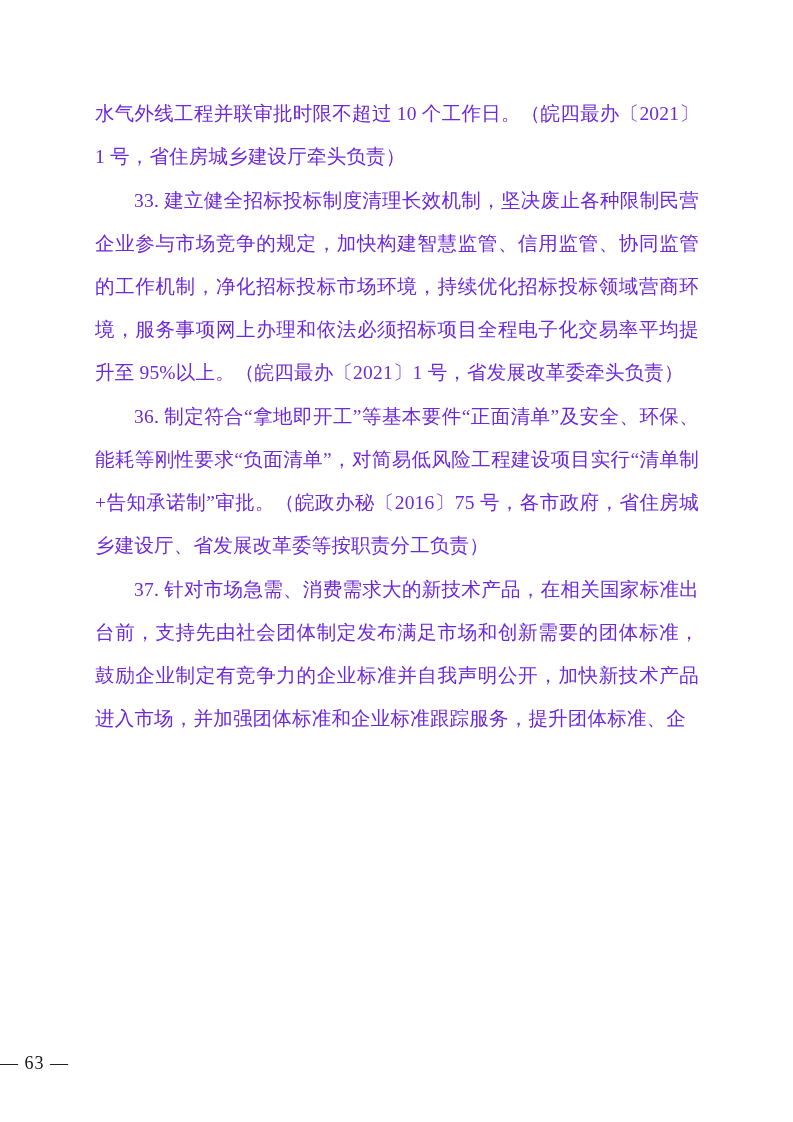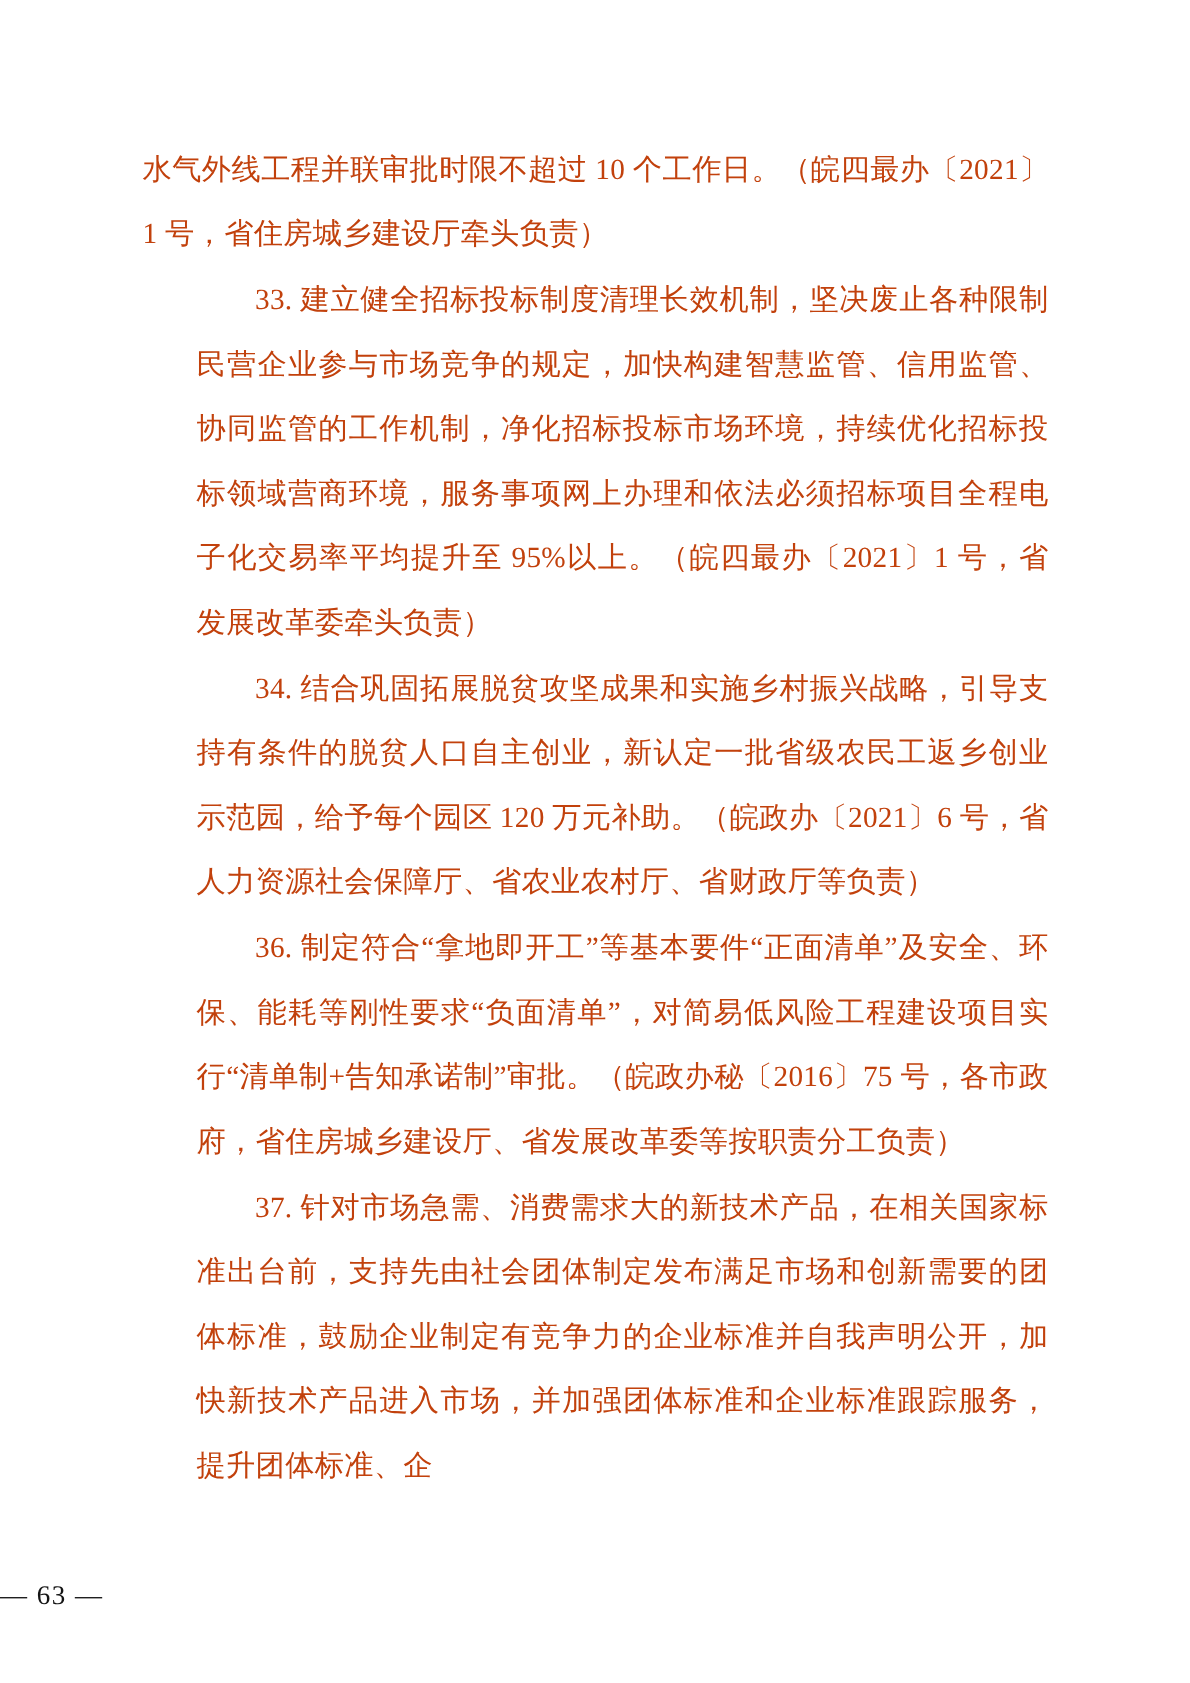--- a/index.html
+++ b/index.html
@@ -23,29 +23,28 @@
     top: 92px;
     width: 604px;
   }
   p.para {
     margin: 0 0 0 0;
     font-size: 19.5px;
     line-height: 43px;
     text-align: justify;
     text-justify: inter-ideograph;
     letter-spacing: 0.2px;
-    color: #c2410c;
+    color: #6d28d9;
     font-family: "Liberation Serif", "DejaVu Serif", serif;
   }
   p.indent {
     text-indent: 39px;
   }
   p.spaced {
     margin-top: 1px;
-    margin-left: 36px;
   }
   .page-number {
     position: absolute;
     left: 0;
     right: 0;
     bottom: 48px;
     text-align: left;
     font-size: 18px;
     color: #141414;
     font-family: "Liberation Serif", "DejaVu Serif", serif;
@@ -56,20 +55,19 @@
     margin-right: -520px;
   }
 </style>
 </head>
 <body>
 
 <div class="page">
   <div class="content">
     <p class="para">水气外线工程并联审批时限不超过 10 个工作日。（皖四最办〔2021〕1 号，省住房城乡建设厅牵头负责）</p>
     <p class="para indent spaced">33. 建立健全招标投标制度清理长效机制，坚决废止各种限制民营企业参与市场竞争的规定，加快构建智慧监管、信用监管、协同监管的工作机制，净化招标投标市场环境，持续优化招标投标领域营商环境，服务事项网上办理和依法必须招标项目全程电子化交易率平均提升至 95%以上。（皖四最办〔2021〕1 号，省发展改革委牵头负责）</p>
-    <p class="para indent spaced">34. 结合巩固拓展脱贫攻坚成果和实施乡村振兴战略，引导支持有条件的脱贫人口自主创业，新认定一批省级农民工返乡创业示范园，给予每个园区 120 万元补助。（皖政办〔2021〕6 号，省人力资源社会保障厅、省农业农村厅、省财政厅等负责）</p>
     <p class="para indent spaced">36. 制定符合“拿地即开工”等基本要件“正面清单”及安全、环保、能耗等刚性要求“负面清单”，对简易低风险工程建设项目实行“清单制+告知承诺制”审批。（皖政办秘〔2016〕75 号，各市政府，省住房城乡建设厅、省发展改革委等按职责分工负责）</p>
     <p class="para indent spaced">37. 针对市场急需、消费需求大的新技术产品，在相关国家标准出台前，支持先由社会团体制定发布满足市场和创新需要的团体标准，鼓励企业制定有竞争力的企业标准并自我声明公开，加快新技术产品进入市场，并加强团体标准和企业标准跟踪服务，提升团体标准、企</p>
   </div>
   <div class="page-number">
     <span class="pn-inner">— 63 —</span>
   </div>
 </div>
 
 </body></html>

